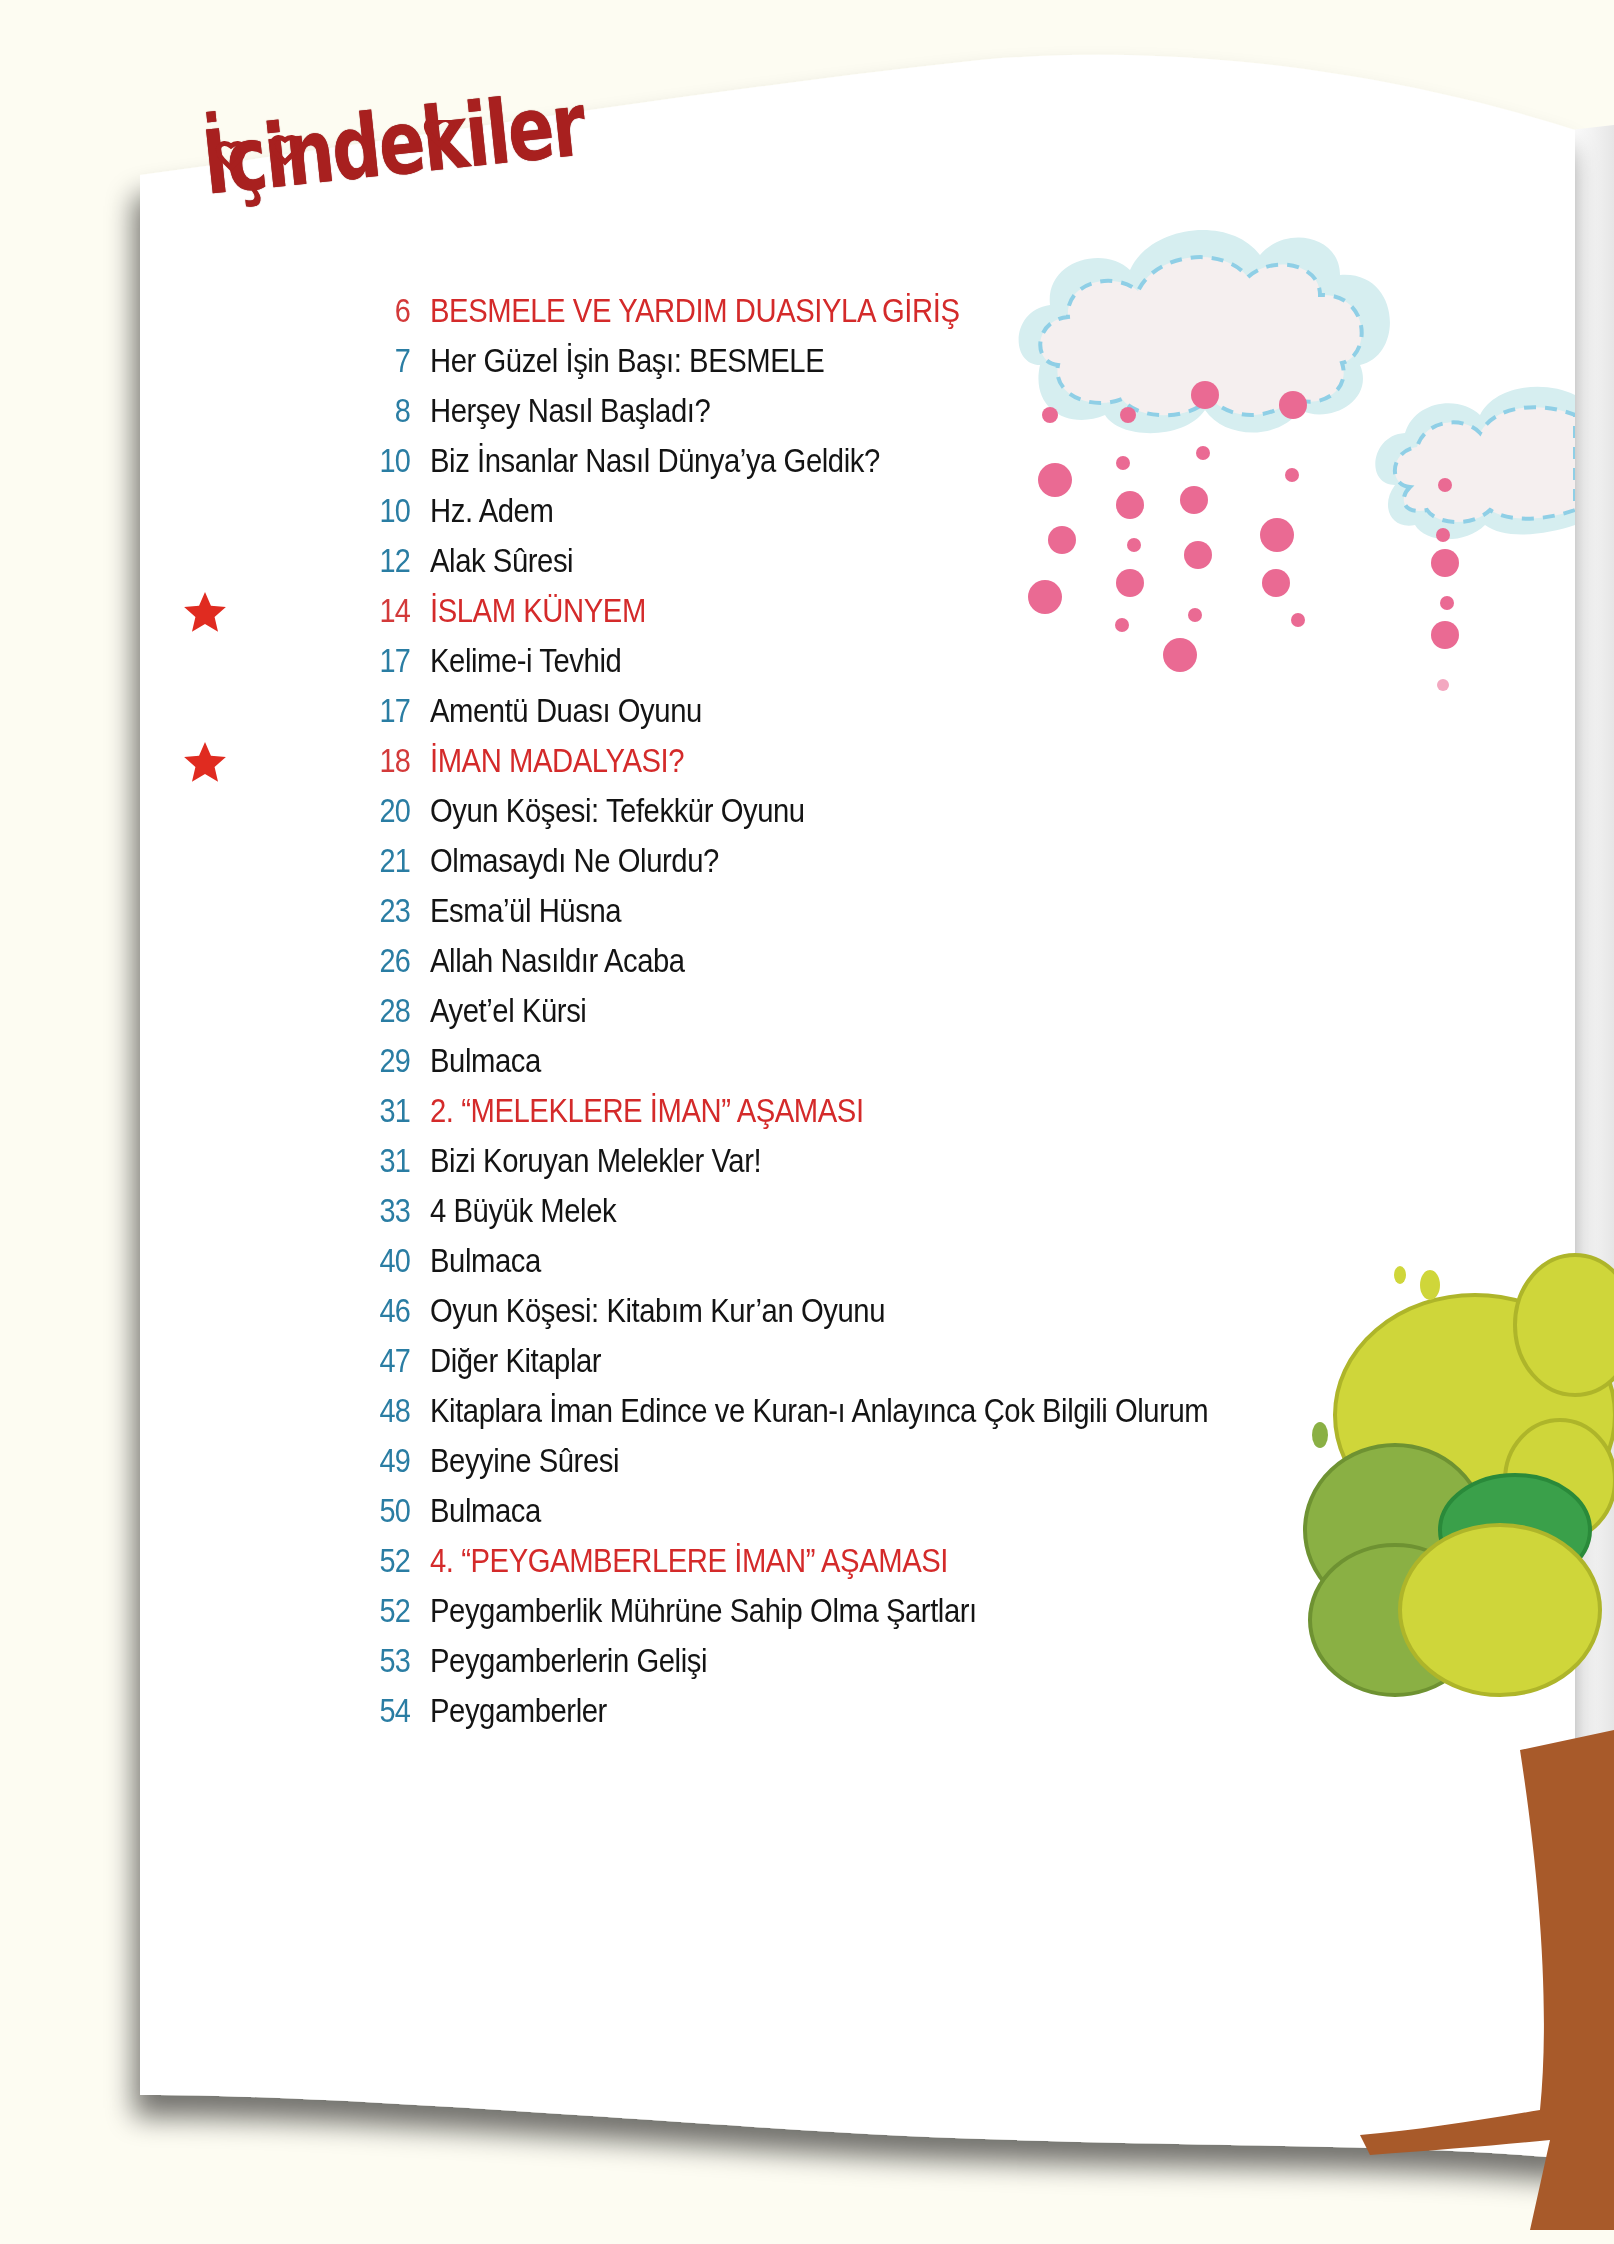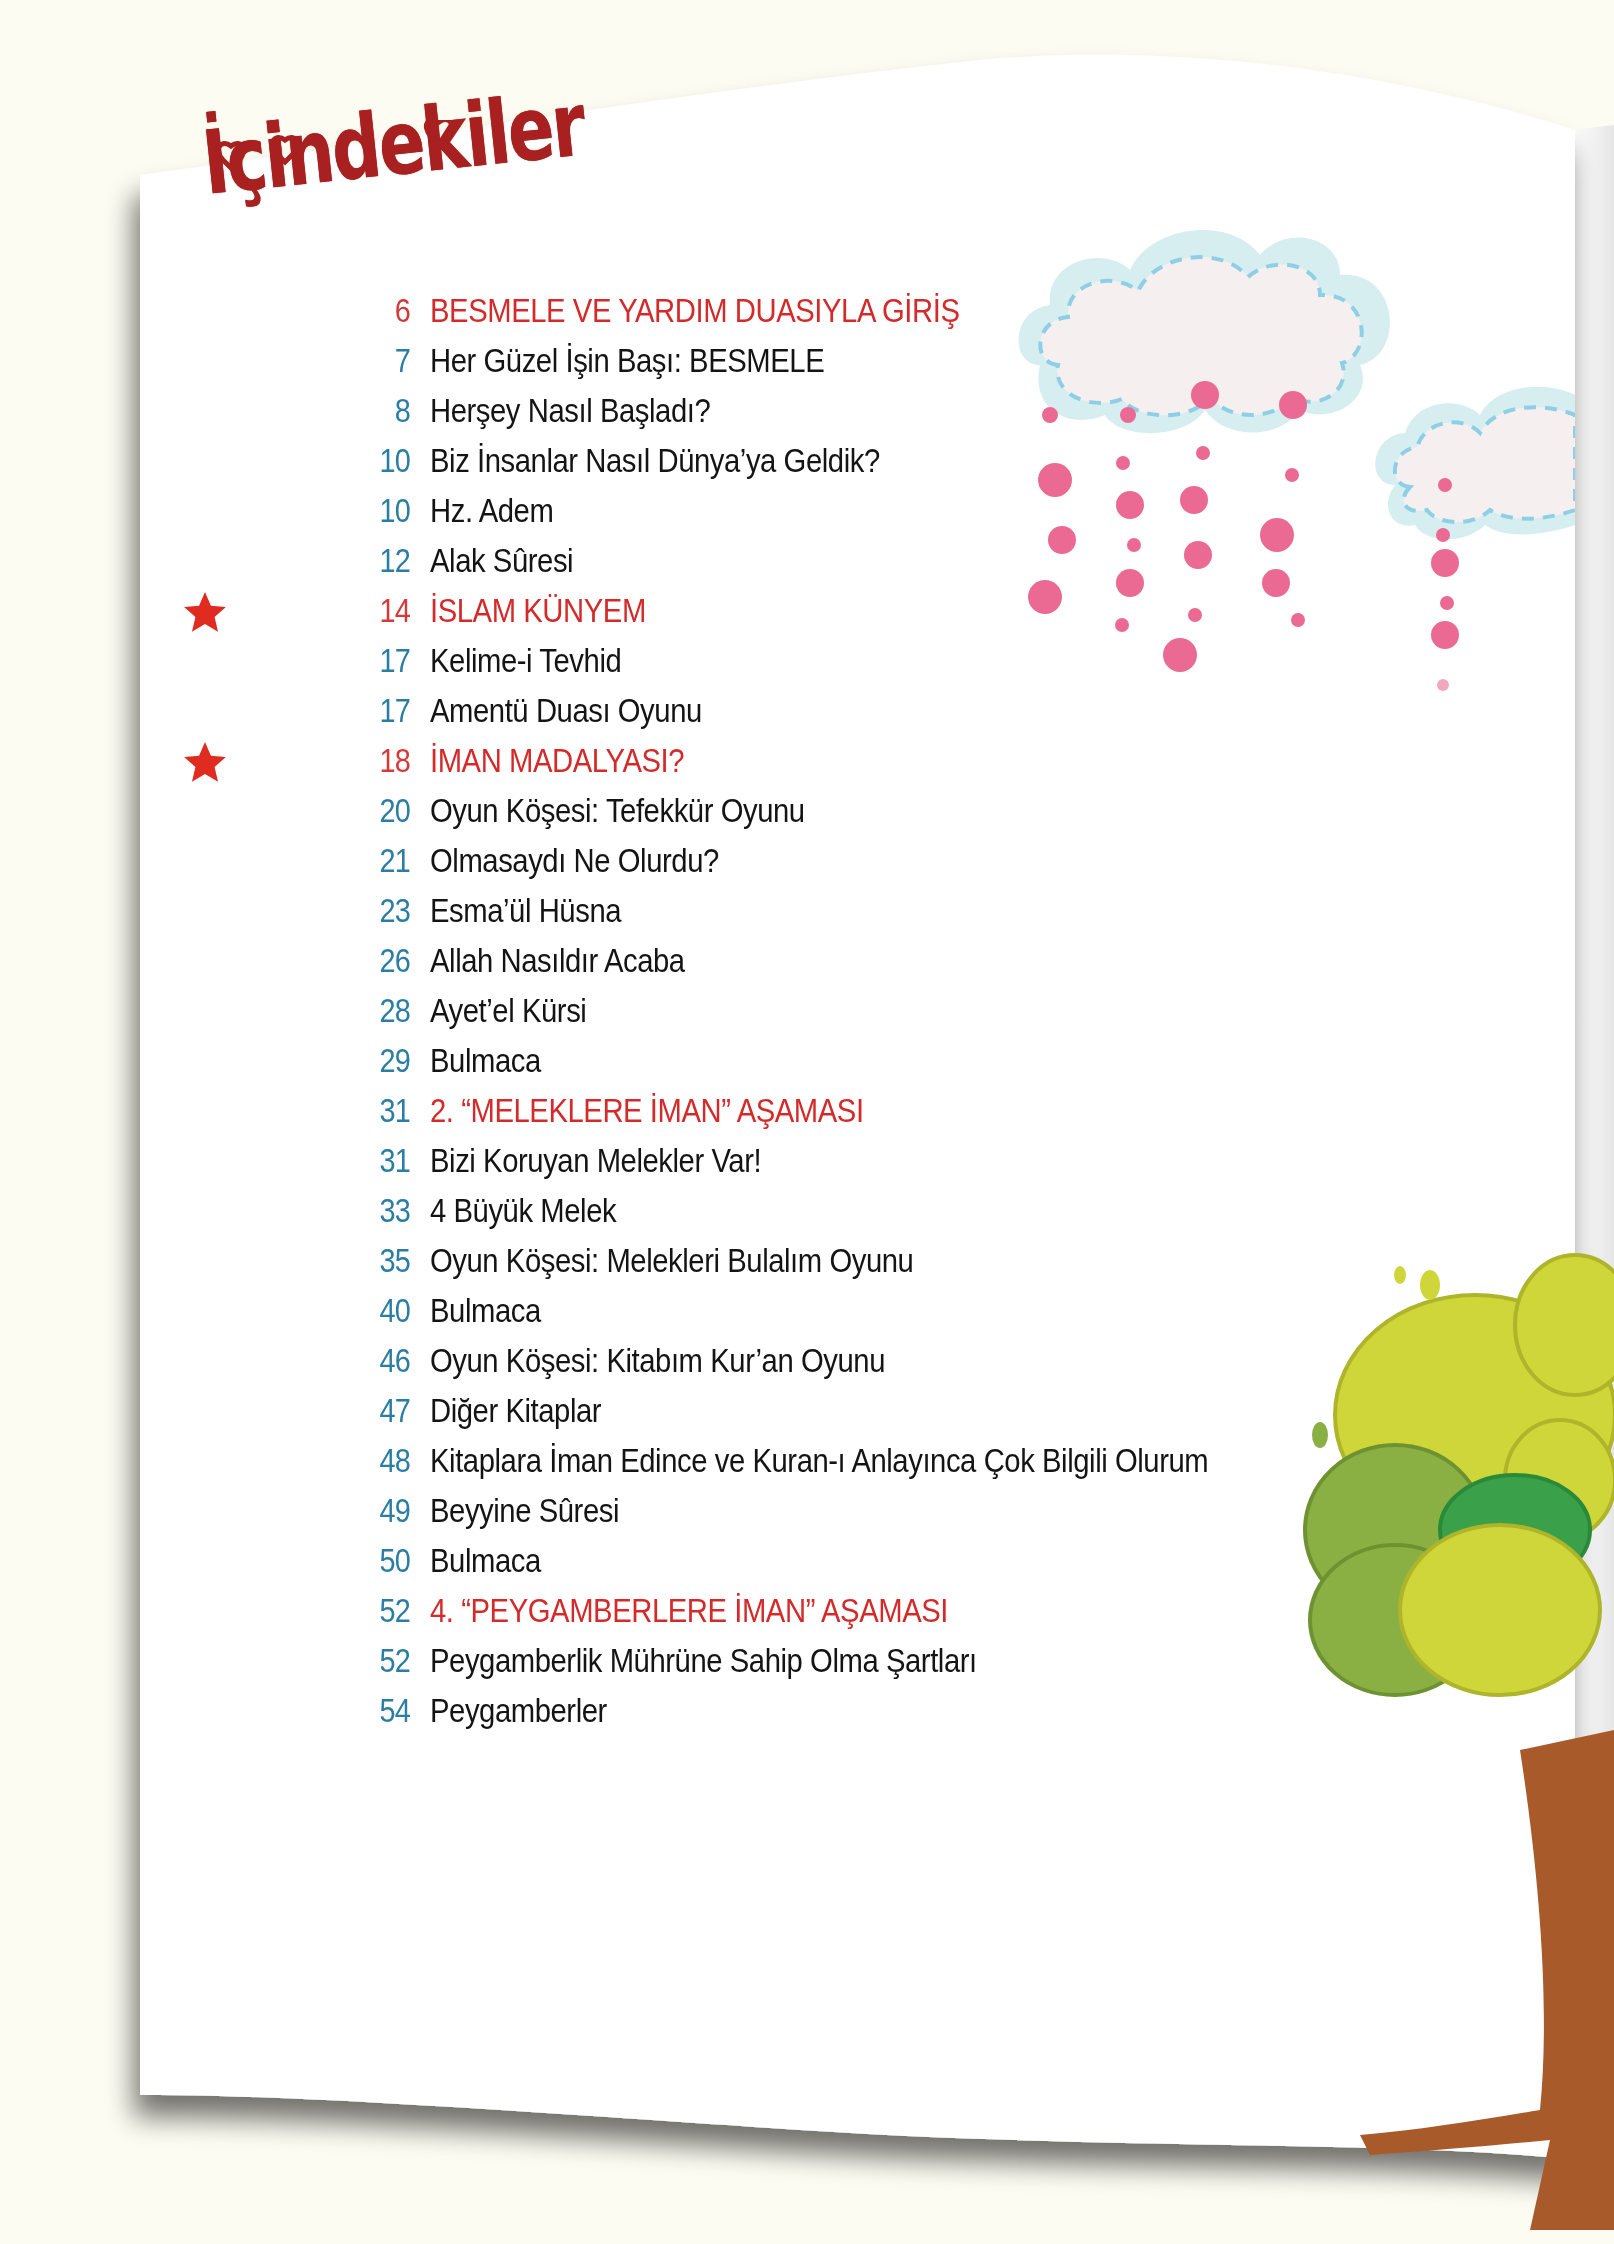--- a/index.html
+++ b/index.html
@@ -276,24 +276,20 @@
     </div>
     <div class="toc-row">
       <span class="toc-num">31</span>
       <span class="toc-title">Bizi Koruyan Melekler Var!</span>
     </div>
     <div class="toc-row">
       <span class="toc-num">33</span>
       <span class="toc-title">4 Büyük Melek</span>
     </div>
     <div class="toc-row">
-      <span class="toc-num">35</span>
-      <span class="toc-title">Oyun Köşesi: Melekleri Bulalım Oyunu</span>
-    </div>
-    <div class="toc-row">
       <span class="toc-num">40</span>
       <span class="toc-title">Bulmaca</span>
     </div>
     <div class="toc-row">
       <span class="toc-num">46</span>
       <span class="toc-title">Oyun Köşesi: Kitabım Kur’an Oyunu</span>
     </div>
     <div class="toc-row">
       <span class="toc-num">47</span>
       <span class="toc-title">Diğer Kitaplar</span>
@@ -312,18 +308,22 @@
     </div>
     <div class="toc-row">
       <span class="toc-num">52</span>
       <span class="toc-title red">4. “PEYGAMBERLERE İMAN” AŞAMASI</span>
     </div>
     <div class="toc-row">
       <span class="toc-num">52</span>
       <span class="toc-title">Peygamberlik Mührüne Sahip Olma Şartları</span>
     </div>
     <div class="toc-row">
+      <span class="toc-num">53</span>
+      <span class="toc-title">Peygamberlerin Gelişi</span>
+    </div>
+    <div class="toc-row">
       <span class="toc-num">54</span>
       <span class="toc-title">Peygamberler</span>
     </div>
 
   </div>
 </div>
 
 </body></html>

